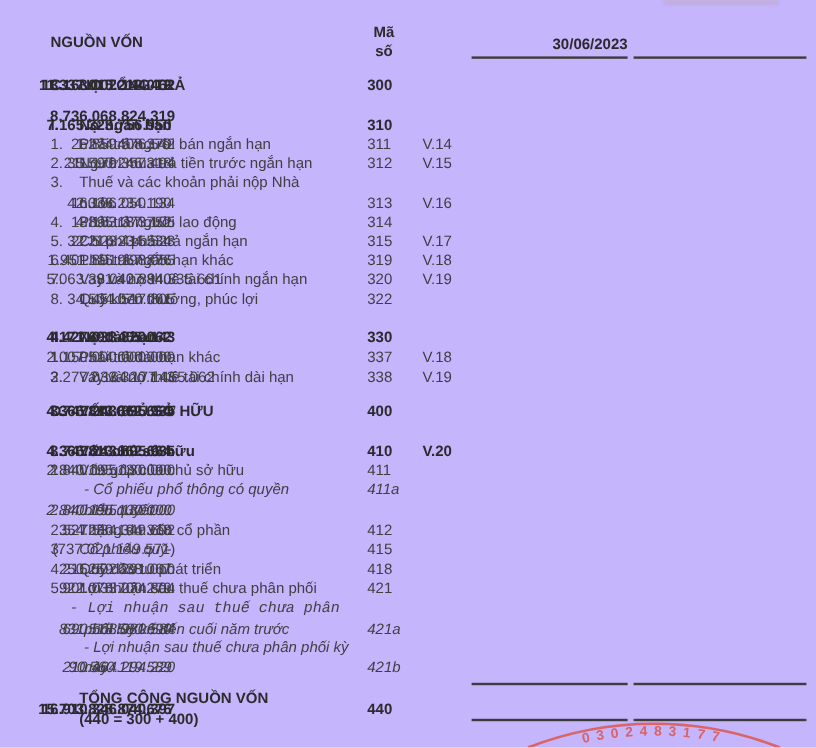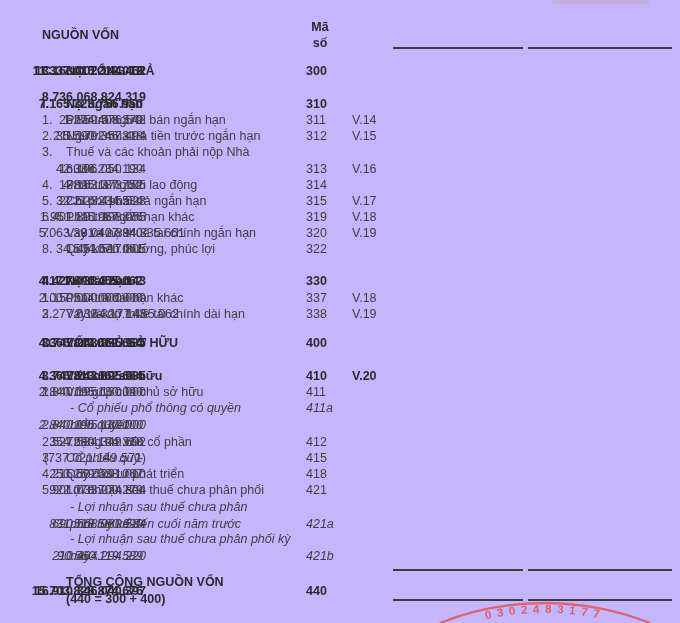--- a/index.html
+++ b/index.html
@@ -20,20 +20,21 @@
 </head>
 <body>
 
 <div id="page">
 
   <div class="smudge"></div>
 
   <div class="cell bold" style="left:42px;top:27px;">NGUỒN VỐN</div>
   <div class="cell bold" style="left:303px;top:19px;width:34px;text-align:center;">Mã</div>
   <div class="cell bold" style="left:303px;top:35px;width:34px;text-align:center;">số</div>
+  <div class="cell bold v1" style="top:29px;">30/06/2023</div>
 
   <div class="rule" style="left:393px;top:47px;width:130px;"></div>
   <div class="rule" style="left:528px;top:47px;width:144px;"></div>
 
   <div id="rows">
       <div>
         <div class="cell bold" style="left: 42px; top: 63px;">C.</div>
         <div class="cell bold" style="left: 66px; top: 63px;">NỢ TỔNG TRẢ</div>
         <div class="cell bold" style="left: 306px; top: 63px;">300</div>
         <div class="cell bold v1 num" style="left: 0px; top: 63px;">11.337.015.212.012</div>
@@ -183,21 +184,21 @@
         <div class="cell v2 num" style="left: 0px; top: 466px;">215.502.291.010</div>
       </div>
       <div>
         <div class="cell" style="left: 42px; top: 482px;">5.</div>
         <div class="cell" style="left: 66px; top: 482px;">Lợi nhuận sau thuế chưa phân phối</div>
         <div class="cell" style="left: 306px; top: 482px;">421</div>
         <div class="cell v1 num" style="left: 0px; top: 482px;">922.078.700.279</div>
         <div class="cell v2 num" style="left: 0px; top: 482px;">901.033.274.804</div>
       </div>
       <div>
-        <div class="cell italic sub" style="left: 70px; top: 499px;">- Lợi nhuận sau thuế chưa phân</div>
+        <div class="cell italic sub" style="left: 58px; top: 499px; font-family: Liberation Mono, monospace;">- Lợi nhuận sau thuế chưa phân</div>
         <div class="cell italic sub" style="left: 70px; top: 515.5px;">phối lũy kế đến cuối năm trước</div>
         <div class="cell italic sub" style="left: 306px; top: 515.5px;">421a</div>
         <div class="cell italic sub v1 num" style="left: 0px; top: 515.5px;">831.518.580.690</div>
         <div class="cell italic sub v2 num" style="left: 0px; top: 515.5px;">690.568.980.584</div>
       </div>
       <div>
         <div class="cell italic sub" style="left: 70px; top: 531px;">- Lợi nhuận sau thuế chưa phân phối kỳ</div>
         <div class="cell italic sub" style="left: 70px; top: 547.5px;">này</div>
         <div class="cell italic sub" style="left: 306px; top: 547.5px;">421b</div>
         <div class="cell italic sub v1 num" style="left: 0px; top: 547.5px;">90.560.119.589</div>

